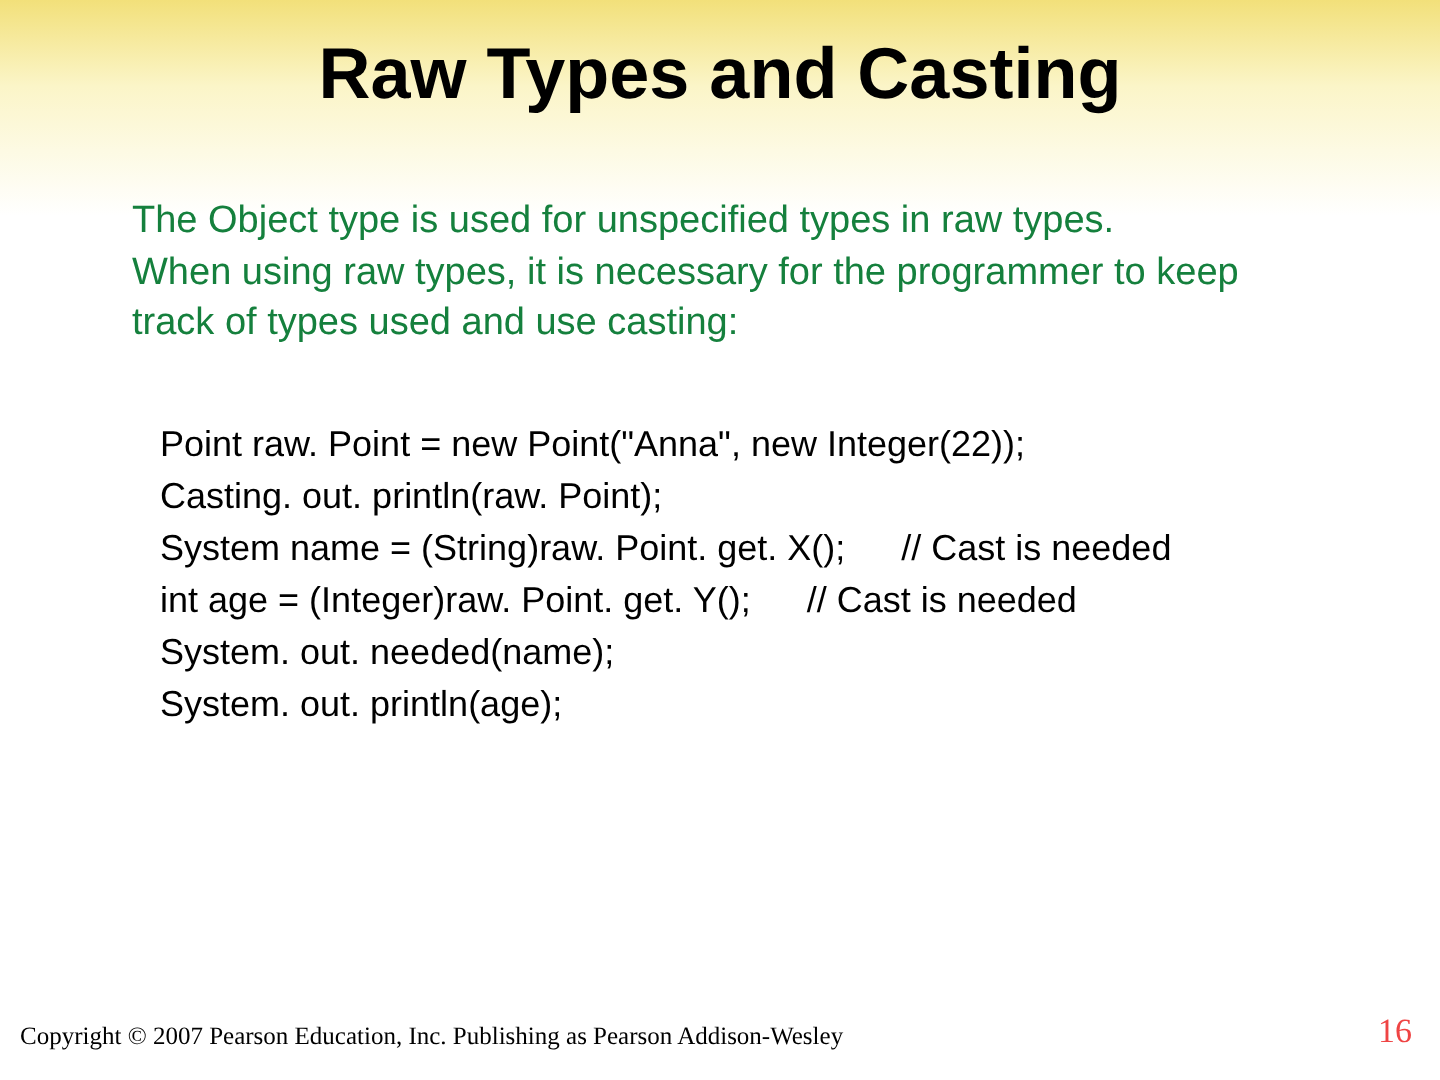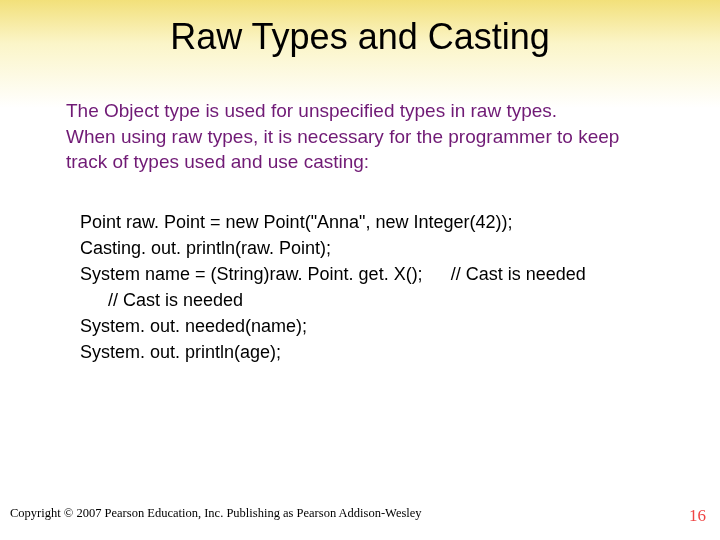--- a/index.html
+++ b/index.html
@@ -7,71 +7,72 @@
   body {
     font-family: Arial, Helvetica, sans-serif;
     background: linear-gradient(to bottom, #f2e07a 0%, #fbf5c8 8%, #ffffff 20%, #ffffff 100%);
     position: relative;
   }
   .title {
     font-size: 36px;
     color: #000;
     text-align: center;
     padding-top: 16px;
-    font-weight: 400;
+    font-weight: 700;
   }
   .body-text {
     font-size: 19px;
-    color: #701a75;
+    color: #15803d;
     line-height: 1.35;
     margin: 40px 60px 0 66px;
   }
   .code-block {
     font-size: 18px;
     color: #000;
     line-height: 1.45;
     margin: 34px 60px 0 80px;
   }
   .code-row { display: flex; }
   .code-left { white-space: pre; }
   .code-right { white-space: pre; margin-left: 28px; }
   .footer {
     position: absolute;
     bottom: 14px;
     left: 10px;
     right: 14px;
     display: flex;
     justify-content: space-between;
-    align-items: flex-start;
+    align-items: flex-end;
     font-family: "Times New Roman", Times, serif;
   }
   .copyright { font-size: 12.5px; color: #000; }
   .pagenum { font-size: 17px; color: #ef4444; }
 </style>
 </head>
 <body>
 
 <h1 class="title">Raw Types and Casting</h1>
 
 <div class="body-text">The Object type is used for unspecified types in raw types.<br>When using raw types, it is necessary for the programmer to keep track of types used and use casting:</div>
 
 <div class="code-block">
   <div class="code-row">
-    <span class="code-left">Point raw. Point = new Point("Anna", new Integer(42));</span>
+    <span class="code-left">Point raw. Point = new Point("Anna", new Integer(22));</span>
     <span class="code-right"></span>
   </div>
   <div class="code-row">
     <span class="code-left">Casting. out. println(raw. Point);</span>
     <span class="code-right"></span>
   </div>
   <div class="code-row">
     <span class="code-left">System name = (String)raw. Point. get. X();</span>
     <span class="code-right">// Cast is needed</span>
   </div>
   <div class="code-row">
+    <span class="code-left">int age = (Integer)raw. Point. get. Y();</span>
     <span class="code-right">// Cast is needed</span>
   </div>
   <div class="code-row">
     <span class="code-left">System. out. needed(name);</span>
     <span class="code-right"></span>
   </div>
   <div class="code-row">
     <span class="code-left">System. out. println(age);</span>
     <span class="code-right"></span>
   </div>

